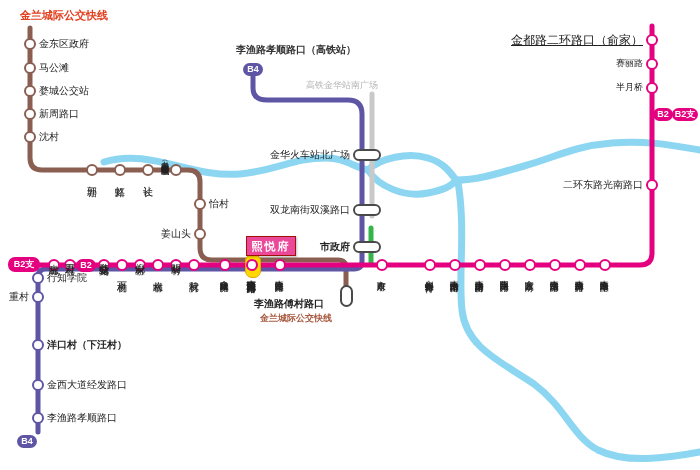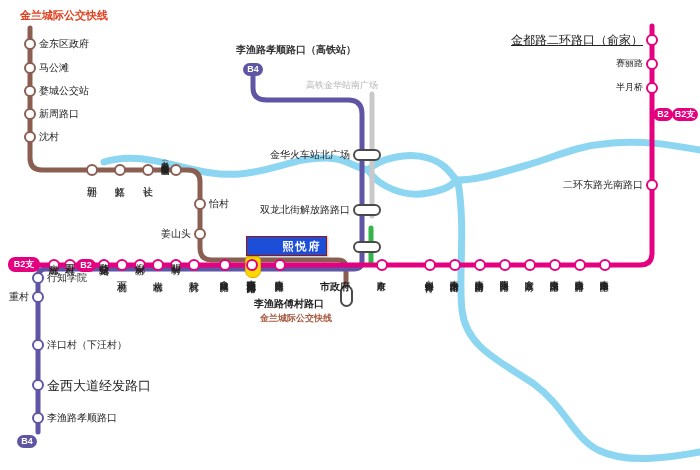--- a/index.html
+++ b/index.html
@@ -25,21 +25,21 @@
       <path d="M368,170 C380,158 408,152 428,158 C444,163 450,172 456,180" stroke="#8dd6f2" stroke-width="7" fill="none" stroke-linecap="round" stroke-linejoin="round"></path>
       <path d="M368,170 C378,186 404,198 428,193 C444,190 452,186 456,180" stroke="#8dd6f2" stroke-width="7" fill="none" stroke-linecap="round" stroke-linejoin="round"></path>
       <path d="M456,180 C480,180 502,172 524,166 C556,157 574,146 612,143 C648,140 676,146 700,150" stroke="#8dd6f2" stroke-width="7" fill="none" stroke-linecap="round" stroke-linejoin="round"></path>
       <path d="M458,182 C466,230 458,276 462,310 C466,348 502,362 534,384 C566,408 572,436 598,450 C626,464 668,458 700,452" stroke="#8dd6f2" stroke-width="7" fill="none" stroke-linecap="round" stroke-linejoin="round"></path>
       <path d="M372,94 L372,216" stroke="#c9c9c9" stroke-width="5" fill="none" stroke-linecap="round" stroke-linejoin="round"></path>
       <path d="M371,228 L371,263" stroke="#35b44a" stroke-width="5" fill="none" stroke-linecap="round" stroke-linejoin="round"></path>
       <path d="M30,28 L30,158 Q30,170 42,170 L188,170 Q200,170 200,182 L200,248 Q200,260 212,260 L338,260 Q346,260 346,268 L346,290" stroke="#8a5f52" stroke-width="5" fill="none" stroke-linecap="round" stroke-linejoin="round"></path>
       <path d="M253,76 L253,88 Q253,100 267,100 L348,100 Q362,100 362,114 L362,261 Q362,269 354,269 L46,269 Q38,269 38,277 L38,432" stroke="#5f55a5" stroke-width="5" fill="none" stroke-linecap="round" stroke-linejoin="round"></path>
       <path d="M24,265 L640,265 Q652,265 652,253 L652,26" stroke="#e4007f" stroke-width="5" fill="none" stroke-linecap="round" stroke-linejoin="round"></path>
     </svg>
-  <div id="property" class="prop" style="left: 246px; top: 236px; width: 48px; height: 18px; line-height: 18px; background: #1d4ed8; padding-left: 31px;">熙悦府</div>
+  <div id="property" class="prop" style="left: 246px; top: 236px; width: 48px; height: 18px; line-height: 18px; background: #ec4899;">熙悦府</div>
 <div class="mk dot" style="left: 24px; top: 38px; border-color: rgb(138, 95, 82);"></div>
     <div class="lbl" style="font-size: 10px; top: 38px; left: 39px;">金东区政府</div>
     <div class="mk dot" style="left: 24px; top: 62px; border-color: rgb(138, 95, 82);"></div>
     <div class="lbl" style="font-size: 10px; top: 62px; left: 39px;">马公滩</div>
     <div class="mk dot" style="left: 24px; top: 85px; border-color: rgb(138, 95, 82);"></div>
     <div class="lbl" style="font-size: 10px; top: 85px; left: 39px;">婺城公交站</div>
     <div class="mk dot" style="left: 24px; top: 108px; border-color: rgb(138, 95, 82);"></div>
     <div class="lbl" style="font-size: 10px; top: 108px; left: 39px;">新周路口</div>
     <div class="mk dot" style="left: 24px; top: 131px; border-color: rgb(138, 95, 82);"></div>
     <div class="lbl" style="font-size: 10px; top: 131px; left: 39px;">沈村</div>
@@ -74,31 +74,31 @@
     <div class="mk dot" style="left: 219px; top: 259px; border-color: rgb(228, 0, 127);"></div>
     <div class="lbl v" style="font-size: 9px; top: 273px; left: 219px;">金奥路秋滨路口</div>
     <div class="hl" style="left: 245px; top: 254px;"></div>
     <div class="mk dot" style="left: 246px; top: 259px; border-color: rgb(228, 0, 127);"></div>
     <div class="lbl v" style="font-size: 9px; font-weight: bold; top: 273px; left: 246px;">李渔路环城南路路口</div>
     <div class="mk dot" style="left: 274px; top: 259px; border-color: rgb(228, 0, 127);"></div>
     <div class="lbl v" style="font-size: 9px; top: 273px; left: 274px;">李渔路宾虹路口</div>
     <div class="mk pillh" style="left: 353px; top: 149px;"></div>
     <div class="lbl" style="font-size: 10px; top: 149px; right: 350px; text-align: right;">金华火车站北广场</div>
     <div class="mk pillh" style="left: 353px; top: 204px;"></div>
-    <div class="lbl" style="font-size: 10px; top: 204px; right: 350px; text-align: right;">双龙北街解放路路口</div>
+    <div class="lbl" style="font-size: 10px; top: 204px; right: 350px; text-align: right;">双龙南街双溪路口</div>
     <div class="mk pillh" style="left: 353px; top: 241px;"></div>
-    <div class="lbl" style="font-size: 10px; font-weight: bold; top: 241px; right: 350px; text-align: right; margin-top: 40px;">市政府</div>
+    <div class="lbl" style="font-size: 10px; font-weight: bold; top: 241px; right: 350px; text-align: right;">市政府</div>
     <div class="mk dot" style="left: 32px; top: 272px; border-color: rgb(95, 85, 165);"></div>
     <div class="lbl" style="font-size: 10px; top: 272px; left: 47px;">行知学院</div>
     <div class="mk dot" style="left: 32px; top: 291px; border-color: rgb(95, 85, 165);"></div>
     <div class="lbl" style="font-size: 10px; top: 291px; right: 671px; text-align: left;">重村</div>
     <div class="mk dot" style="left: 32px; top: 339px; border-color: rgb(95, 85, 165);"></div>
-    <div class="lbl" style="font-size: 10px; top: 339px; left: 47px;">洋口村（下汪村）</div>
+    <div class="lbl" style="font-size: 10px; top: 339px; left: 47px; font-weight: bold;">洋口村（下汪村）</div>
     <div class="mk dot" style="left: 32px; top: 379px; border-color: rgb(95, 85, 165);"></div>
-    <div class="lbl" style="font-size: 13px; top: 379px; left: 47px;">金西大道经发路口</div>
+    <div class="lbl" style="font-size: 10px; top: 379px; left: 47px;">金西大道经发路口</div>
     <div class="mk dot" style="left: 32px; top: 412px; border-color: rgb(95, 85, 165);"></div>
     <div class="lbl" style="font-size: 10px; top: 412px; left: 47px;">李渔路孝顺路口</div>
     <div class="mk dot" style="left: 376px; top: 259px; border-color: rgb(228, 0, 127);"></div>
     <div class="lbl v" style="font-size: 9px; top: 273px; left: 376px;">市政府东</div>
     <div class="mk dot" style="left: 424px; top: 259px; border-color: rgb(228, 0, 127);"></div>
     <div class="lbl v" style="font-size: 9px; top: 273px; left: 424px;">台州银行金华分行</div>
     <div class="mk dot" style="left: 449px; top: 259px; border-color: rgb(228, 0, 127);"></div>
     <div class="lbl v" style="font-size: 9px; top: 273px; left: 449px;">李渔路东市街路口</div>
     <div class="mk dot" style="left: 474px; top: 259px; border-color: rgb(228, 0, 127);"></div>
     <div class="lbl v" style="font-size: 9px; top: 273px; left: 474px;">李渔路康济街路口</div>

